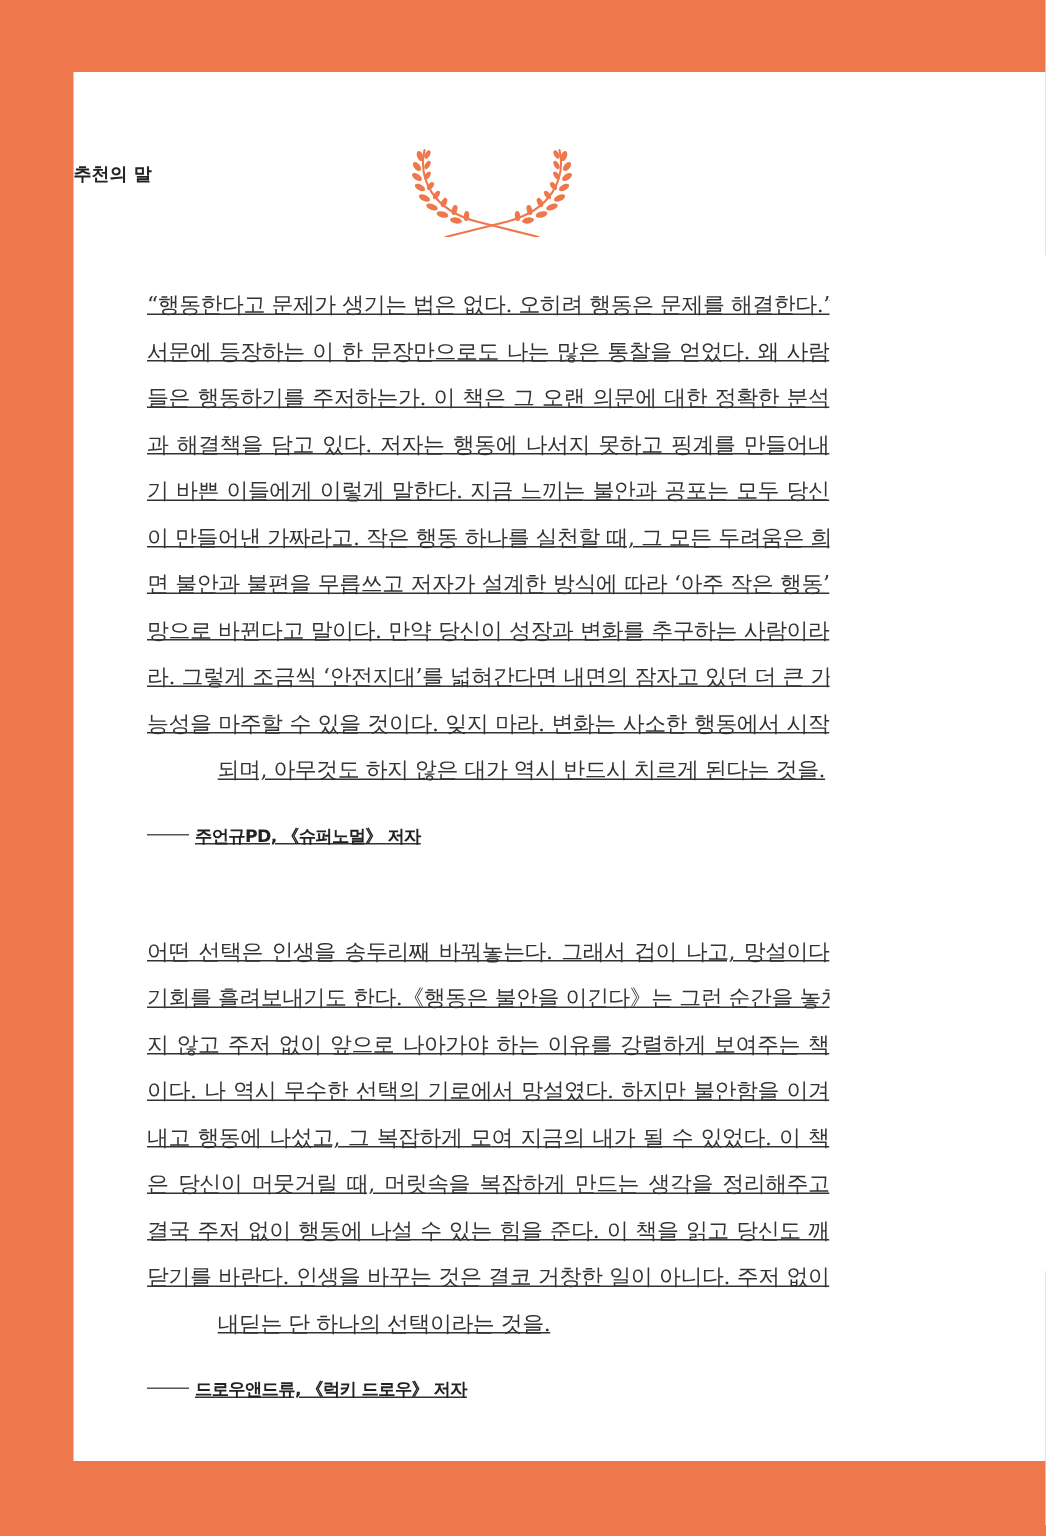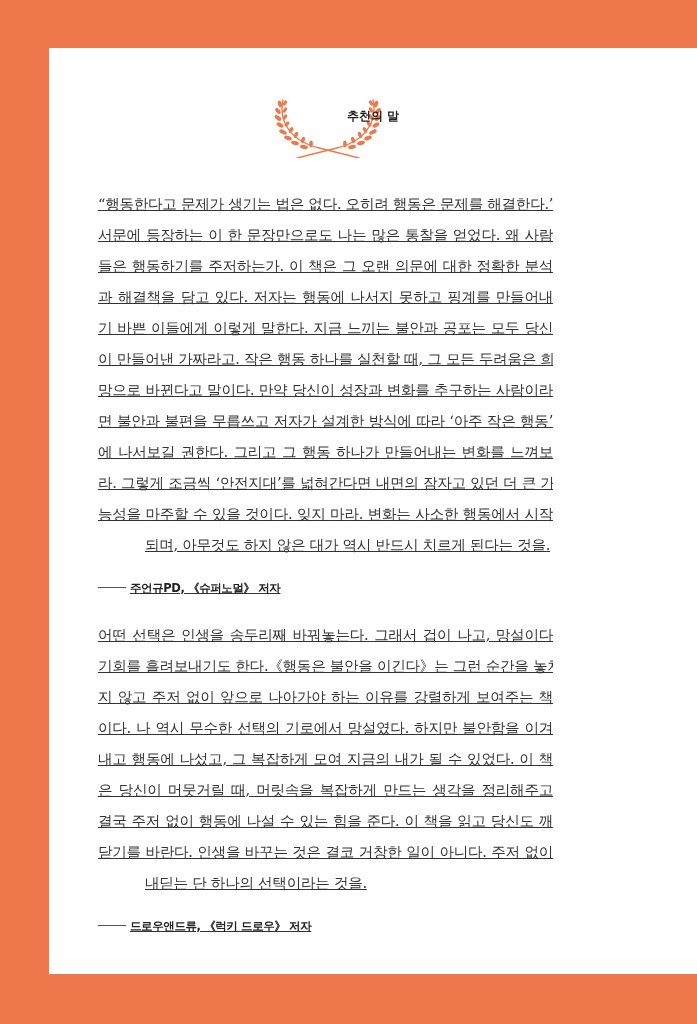--- a/index.html
+++ b/index.html
@@ -34,21 +34,20 @@
       left: 224px;
       top: 48px;
       width: 110px;
       height: 62px;
     }
     .header-title {
       position: absolute;
       left: 0;
       width: 100%;
       top: 60px;
-      text-align: center;
       font-family: "DejaVu Sans", "Liberation Sans", sans-serif;
       font-weight: bold;
       font-size: 12px;
       color: #222;
       letter-spacing: 0px;
     }
     .body {
       position: absolute;
       left: 49px;
       width: 455px;
@@ -149,23 +148,22 @@
   </div>
 
   <div class="body" style="top:140px;">
     <p class="para">
       <span class="ln">“행동한다고 문제가 생기는 법은 없다. 오히려 행동은 문제를 해결한다.”</span>
       <span class="ln">서문에 등장하는 이 한 문장만으로도 나는 많은 통찰을 얻었다. 왜 사람</span>
       <span class="ln">들은 행동하기를 주저하는가. 이 책은 그 오랜 의문에 대한 정확한 분석</span>
       <span class="ln">과 해결책을 담고 있다. 저자는 행동에 나서지 못하고 핑계를 만들어내</span>
       <span class="ln">기 바쁜 이들에게 이렇게 말한다. 지금 느끼는 불안과 공포는 모두 당신</span>
       <span class="ln">이 만들어낸 가짜라고. 작은 행동 하나를 실천할 때, 그 모든 두려움은 희</span>
+      <span class="ln">면 불안과 불편을 무릅쓰고 저자가 설계한 방식에 따라 ‘아주 작은 행동’</span>
       <span class="ln">망으로 바뀐다고 말이다. 만약 당신이 성장과 변화를 추구하는 사람이라</span>
-      <span class="ln">면 불안과 불편을 무릅쓰고 저자가 설계한 방식에 따라 ‘아주 작은 행동’</span>
-      <span class="ln">에 나서보길 권한다. 그리고 그 행동 하나가 만들어내는 변화를 느껴보</span>
       <span class="ln">라. 그렇게 조금씩 ‘안전지대’를 넓혀간다면 내면의 잠자고 있던 더 큰 가</span>
       <span class="ln">능성을 마주할 수 있을 것이다. 잊지 마라. 변화는 사소한 행동에서 시작</span>
       <span class="ln last">되며, 아무것도 하지 않은 대가 역시 반드시 치르게 된다는 것을.</span>
     </p>
     <div class="attribution">
       <span class="dash"></span><span>주언규PD, 《슈퍼노멀》 저자</span>
     </div>
   </div>
 
   <div class="body" style="top:571px;">

